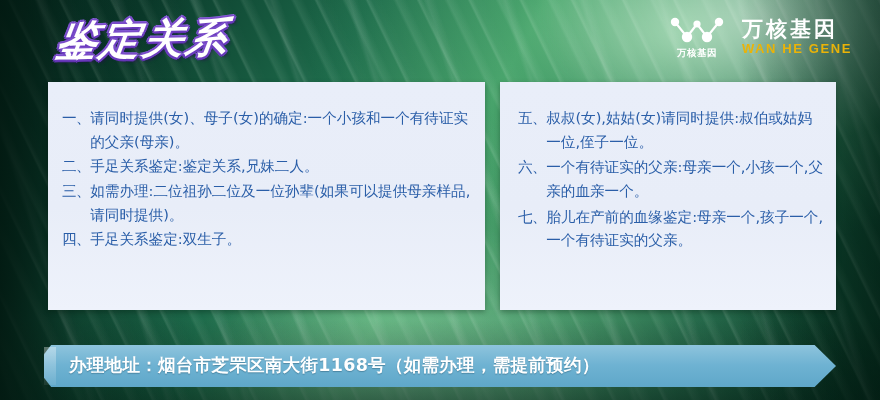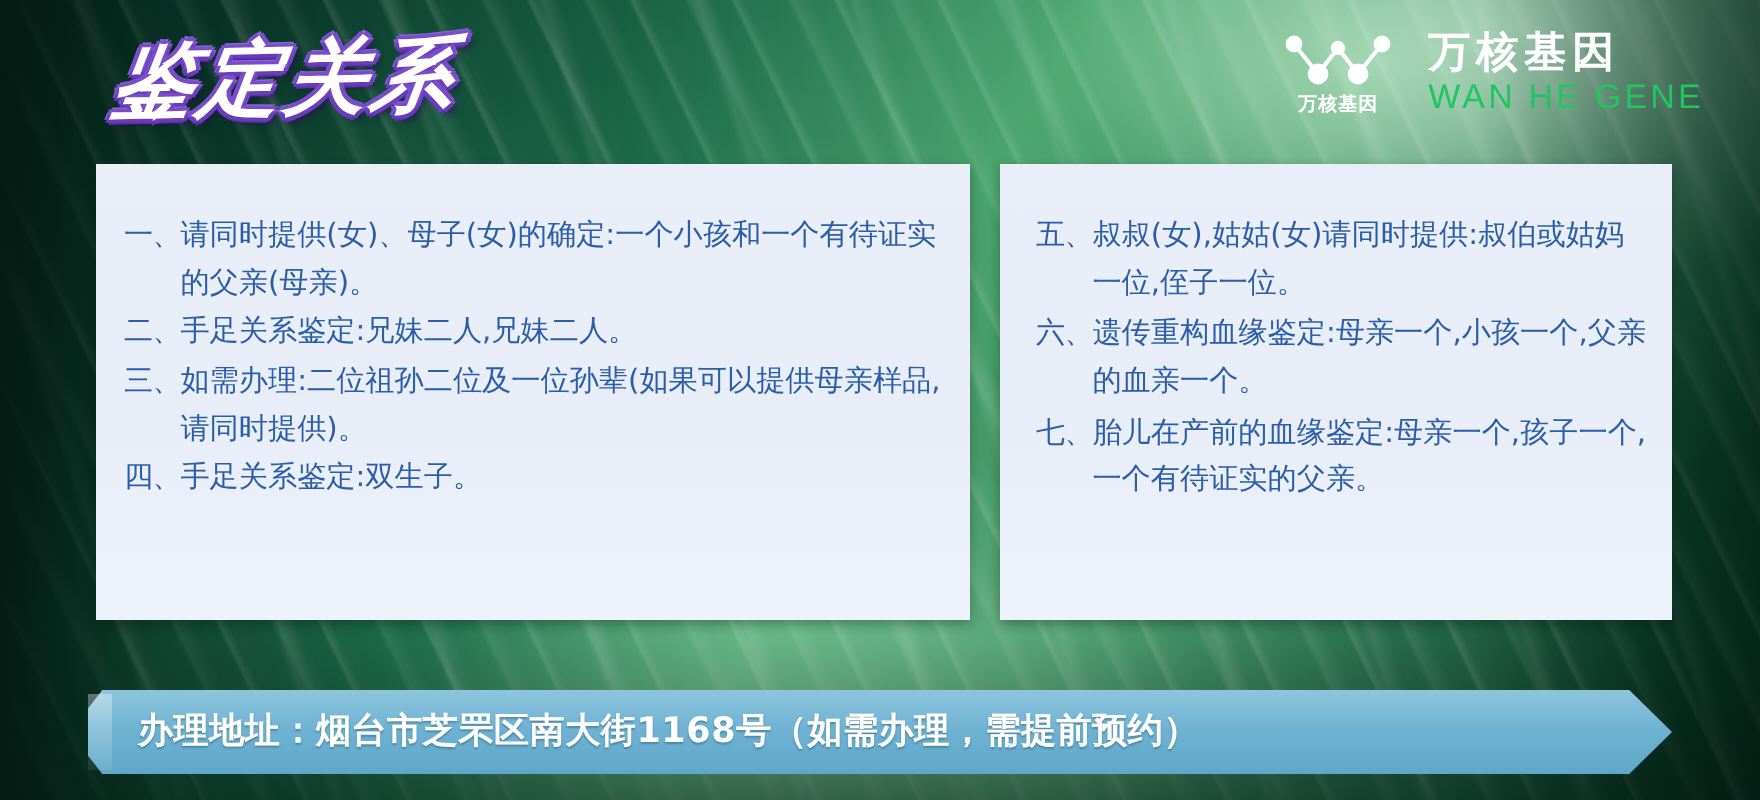--- a/index.html
+++ b/index.html
@@ -130,23 +130,23 @@
   }
   .logo-cn {
     font-size: 21px;
     font-weight: 700;
     color: #ffffff;
     letter-spacing: 3px;
     line-height: 1;
     white-space: nowrap;
   }
   .logo-en {
-    font-size: 17px;
-    font-weight: 400;
-    color: #22c55e;
+    font-size: 13px;
+    font-weight: 700;
+    color: #eab308;
     letter-spacing: 1.6px;
     line-height: 1;
     white-space: nowrap;
   }
 
   
   .panels {
     position: absolute;
     left: 48px; top: 82px;
     width: 788px; height: 228px;
@@ -266,40 +266,40 @@
 
   <div class="panels">
 
     <div class="panel panel-left">
       <div class="item">
         <span class="item-num">一、</span>
         <span class="item-text">请同时提供(女)、母子(女)的确定:一个小孩和一个有待证实的父亲(母亲)。</span>
       </div>
       <div class="item">
         <span class="item-num">二、</span>
-        <span class="item-text">手足关系鉴定:兄妹二人,兄妹二人。</span>
+        <span class="item-text">手足关系鉴定:鉴定关系,兄妹二人。</span>
       </div>
       <div class="item">
         <span class="item-num">三、</span>
         <span class="item-text">如需办理:二位祖孙二位及一位孙辈(如果可以提供母亲样品,请同时提供)。</span>
       </div>
       <div class="item">
         <span class="item-num">四、</span>
         <span class="item-text">手足关系鉴定:双生子。</span>
       </div>
     </div>
 
     <div class="panel panel-right">
       <div class="item">
         <span class="item-num">五、</span>
         <span class="item-text">叔叔(女),姑姑(女)请同时提供:叔伯或姑妈一位,侄子一位。</span>
       </div>
       <div class="item">
         <span class="item-num">六、</span>
-        <span class="item-text">遗传重构血缘鉴定:母亲一个,小孩一个,父亲的血亲一个。</span>
+        <span class="item-text">一个有待证实的父亲:母亲一个,小孩一个,父亲的血亲一个。</span>
       </div>
       <div class="item">
         <span class="item-num">七、</span>
         <span class="item-text">胎儿在产前的血缘鉴定:母亲一个,孩子一个,一个有待证实的父亲。</span>
       </div>
     </div>
   </div>
 
   <div class="address-bar">
     <div class="address-shape"></div>

